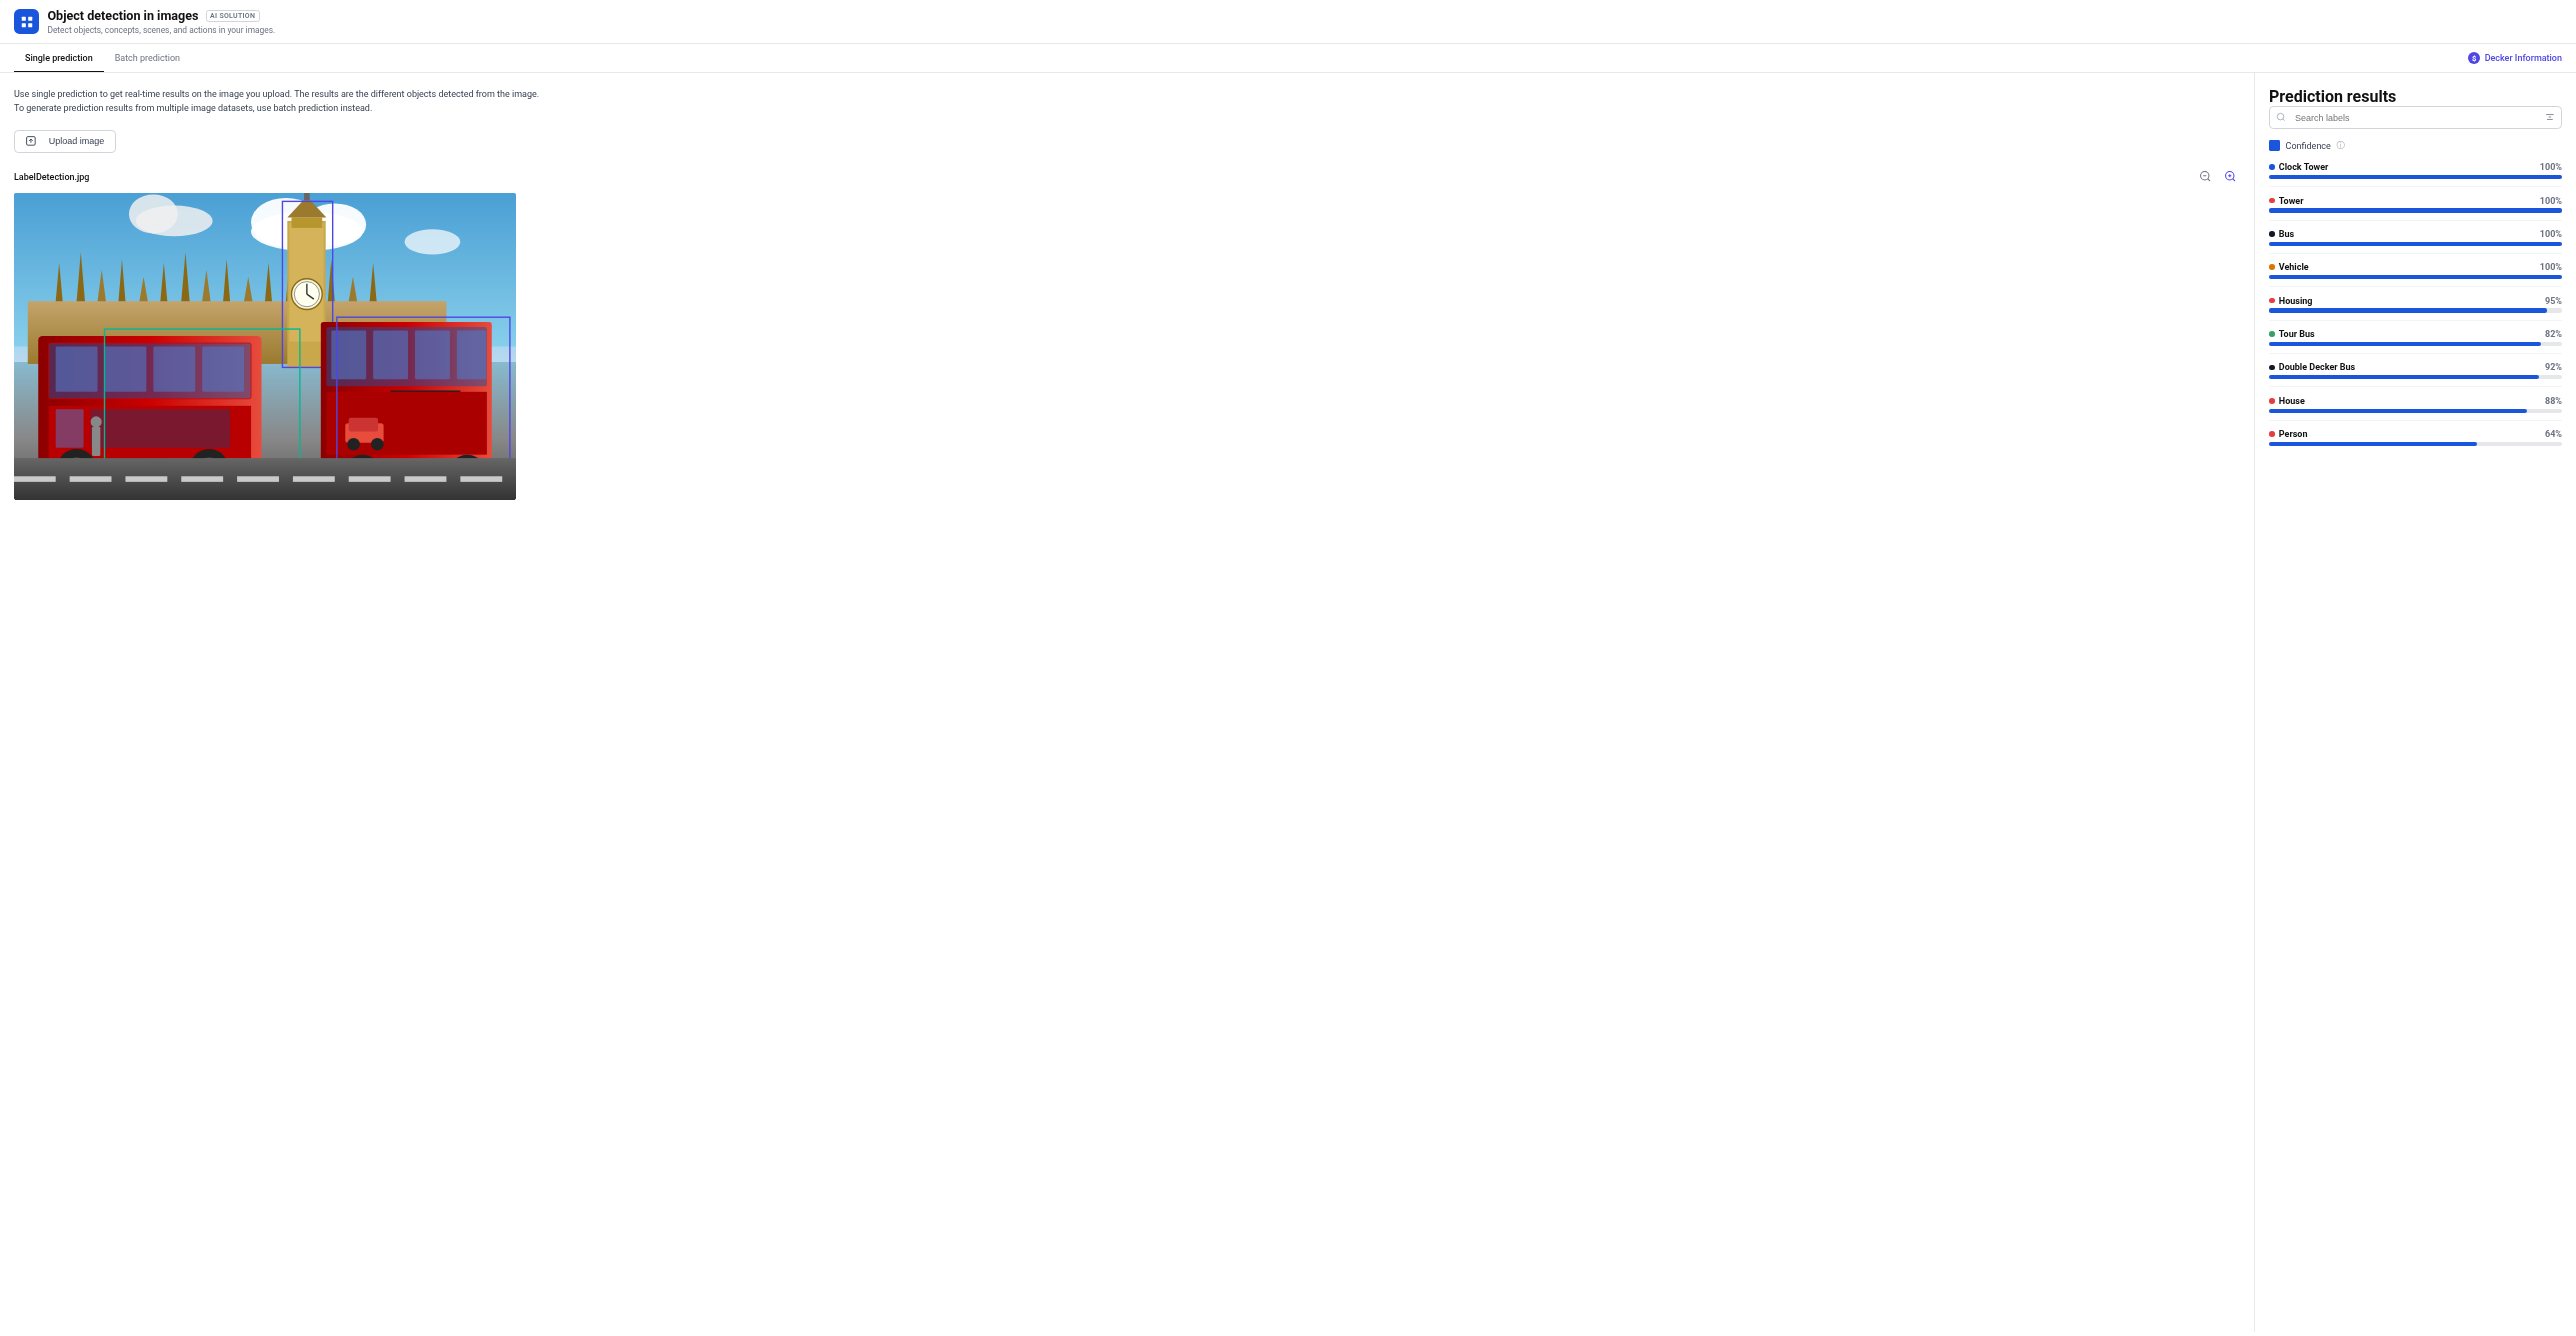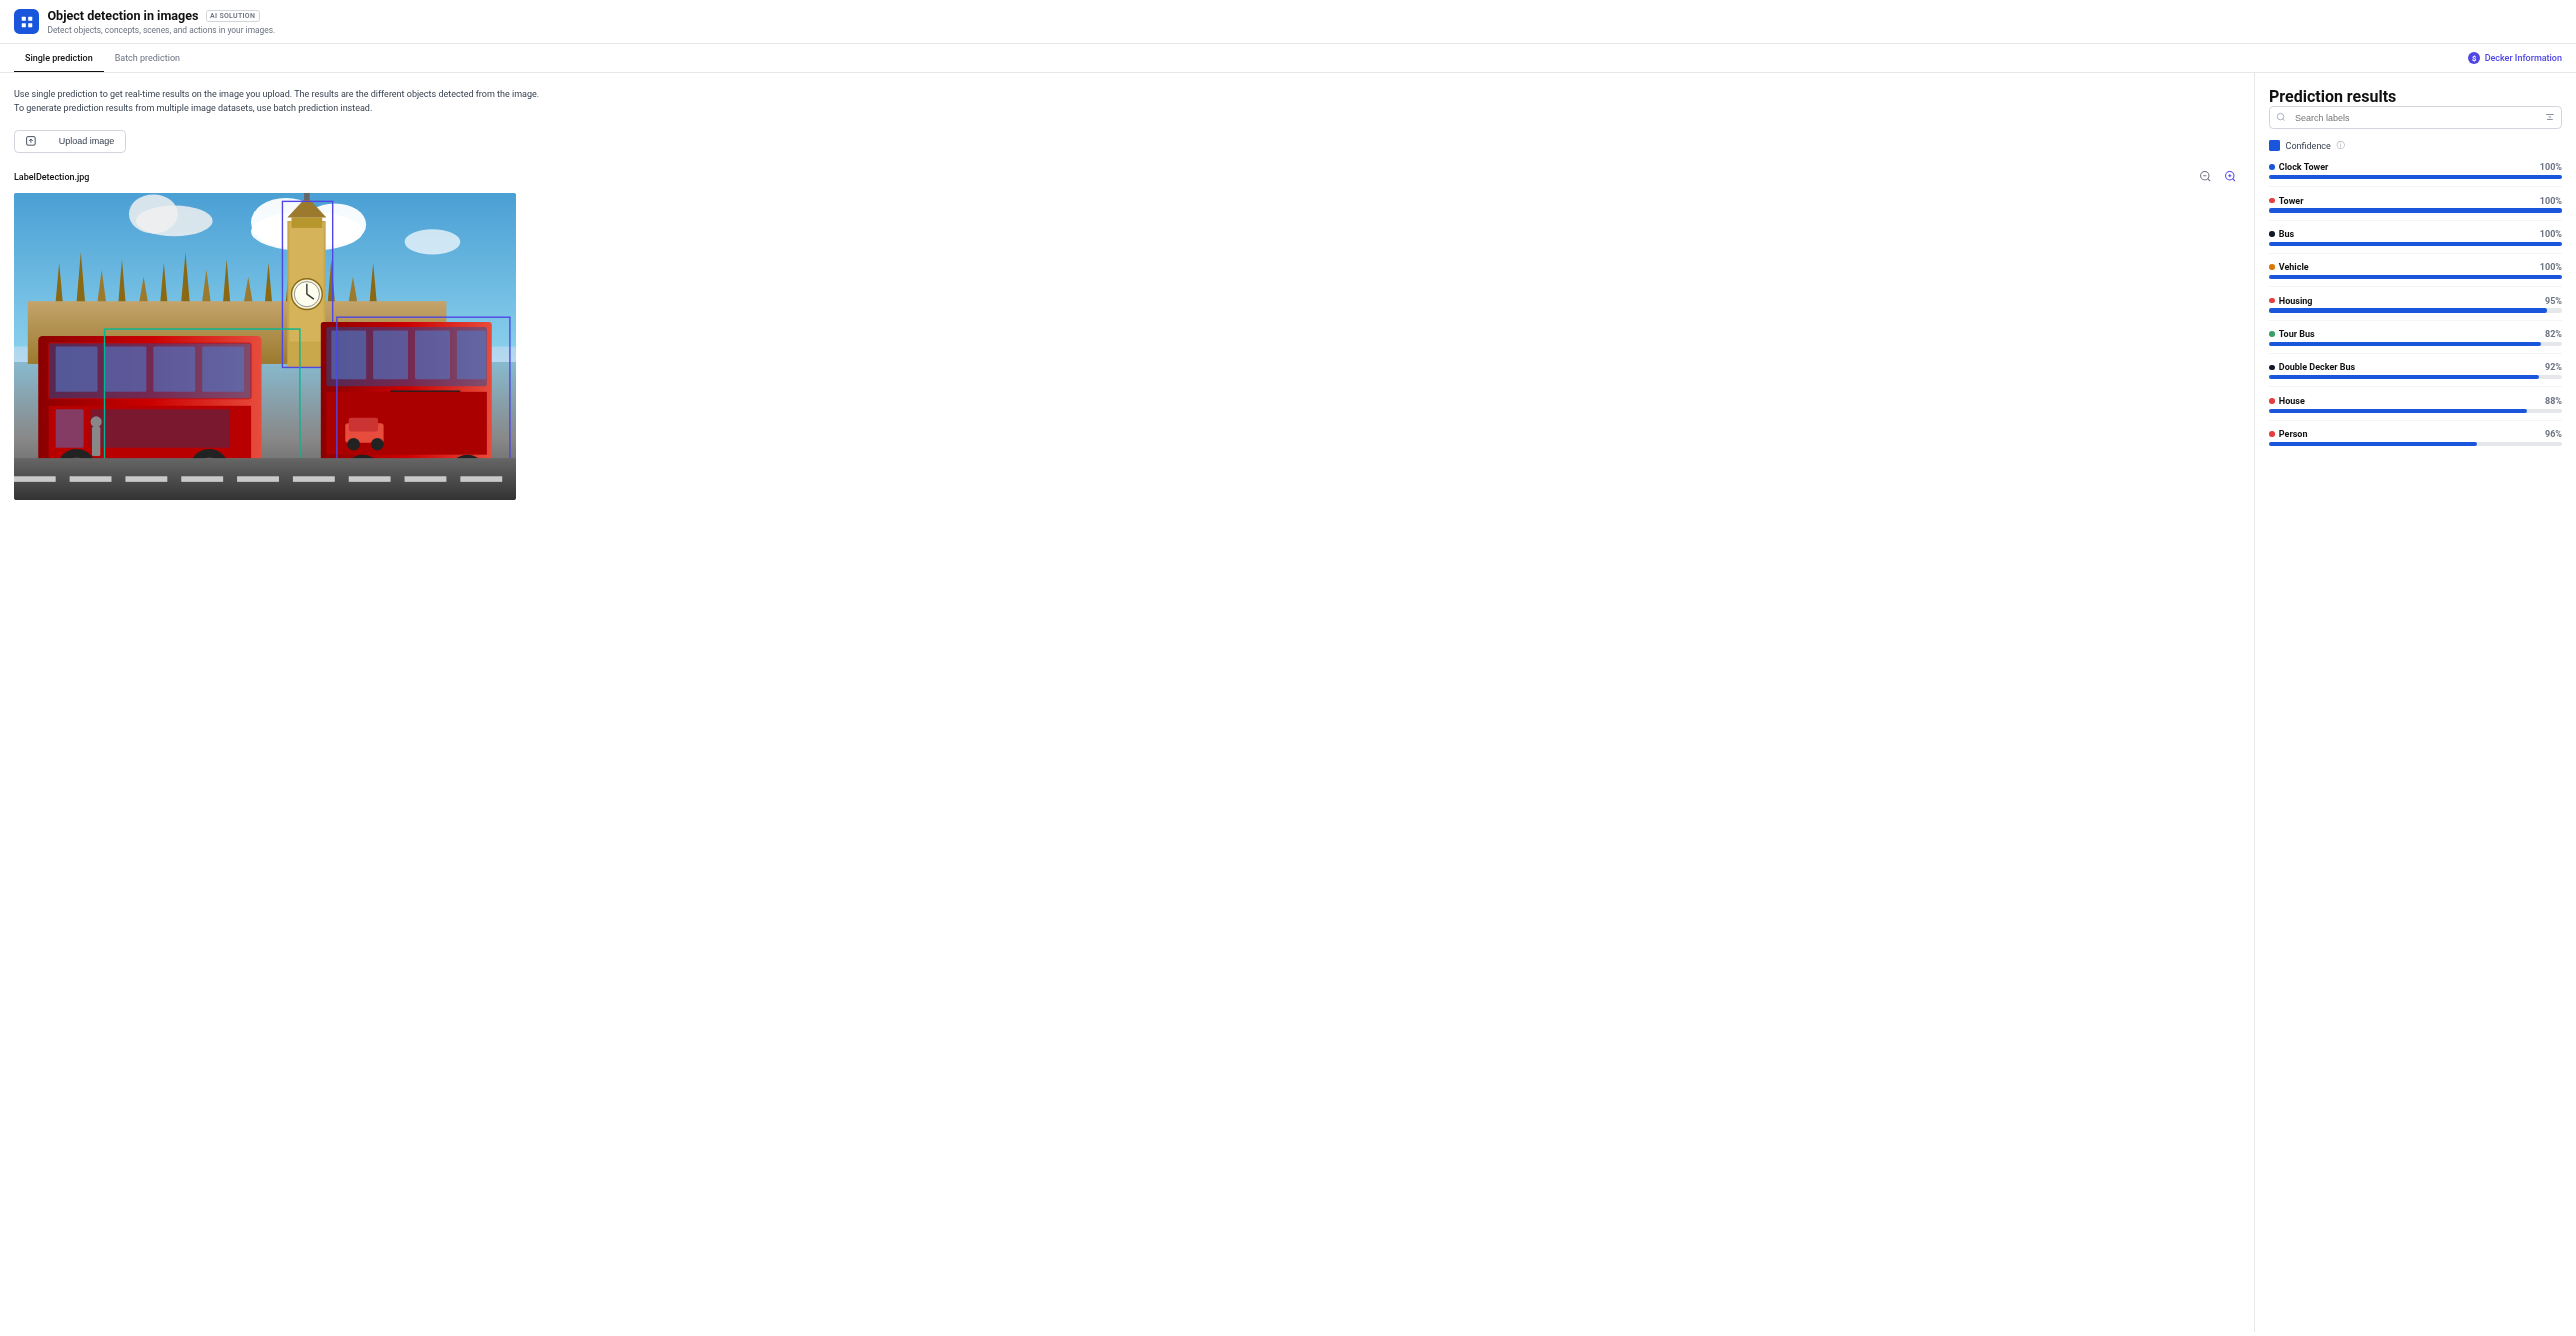--- a/index.html
+++ b/index.html
@@ -17,21 +17,21 @@
     .tab { padding: 8.4px 11px; font-size: 9px; cursor: pointer; border-bottom: 1.4px solid transparent; color: #6b7280; }
     .tab.active { color: #111; border-bottom-color: #111; font-weight: 500; }
     .pricing-link { margin-left: auto; display: flex; align-items: center; gap: 4.2px; color: #4f46e5; font-size: 9px; font-weight: 500; cursor: pointer; }
     .pricing-icon { width: 12.6px; height: 12.6px; background: #4f46e5; border-radius: 50%; display: flex; align-items: center; justify-content: center; color: white; font-size: 7.7px; font-weight: 700; }
 
     .content-area { display: flex; height: calc(100vh - 77px); overflow: hidden; }
 
     .left-panel { flex: 1; overflow-y: auto; padding: 14px; border-right: 0.7px solid #e8e8e8; }
     .description { font-size: 9px; color: #374151; line-height: 1.6; margin-bottom: 14px; }
     .upload-heading { font-size: 9.8px; font-weight: 600; color: #111; margin-bottom: 8.4px; }
-    .upload-btn { display: inline-flex; align-items: center; gap: 23px; padding: 5.6px 11px; border: 0.7px solid #d1d5db; border-radius: 4.2px; background: white; color: #374151; font-size: 9px; cursor: pointer; }
+    .upload-btn { display: inline-flex; align-items: center; gap: 13px; padding: 5.6px 11px; border: 0.7px solid #d1d5db; border-radius: 4.2px; background: white; color: #374151; font-size: 9px; cursor: pointer; }
     .upload-icon { width: 9.8px; height: 9.8px; }
 
     .image-area { margin-top: 14px; }
     .image-header { display: flex; align-items: center; justify-content: space-between; margin-bottom: 7px; }
     .filename { font-size: 9px; font-weight: 500; color: #111; }
     .zoom-controls { display: flex; gap: 5.6px; }
     .zoom-btn { width: 19.5px; height: 19.5px; border: none; background: transparent; cursor: pointer; display: flex; align-items: center; justify-content: center; color: #6b7280; }
 
     .image-container { position: relative; display: inline-block; }
 
@@ -398,21 +398,21 @@
       <div class="progress-bar-fill" style="width:88%"></div>
     </div>
   <hr class="divider">
         </div>
         <div class="prediction-item">
     <div class="prediction-header">
       <span class="pred-name">
         <span class="pred-dot" style="background:#e53e3e"></span>
         Person
       </span>
-      <span class="pred-pct">96%</span>
+      <span class="pred-pct">64%</span>
     </div>
     <div class="progress-bar-bg">
       <div class="progress-bar-fill" style="width:71%"></div>
     </div>
   </div>
       </div>
   </div>
 </div>
 
 

